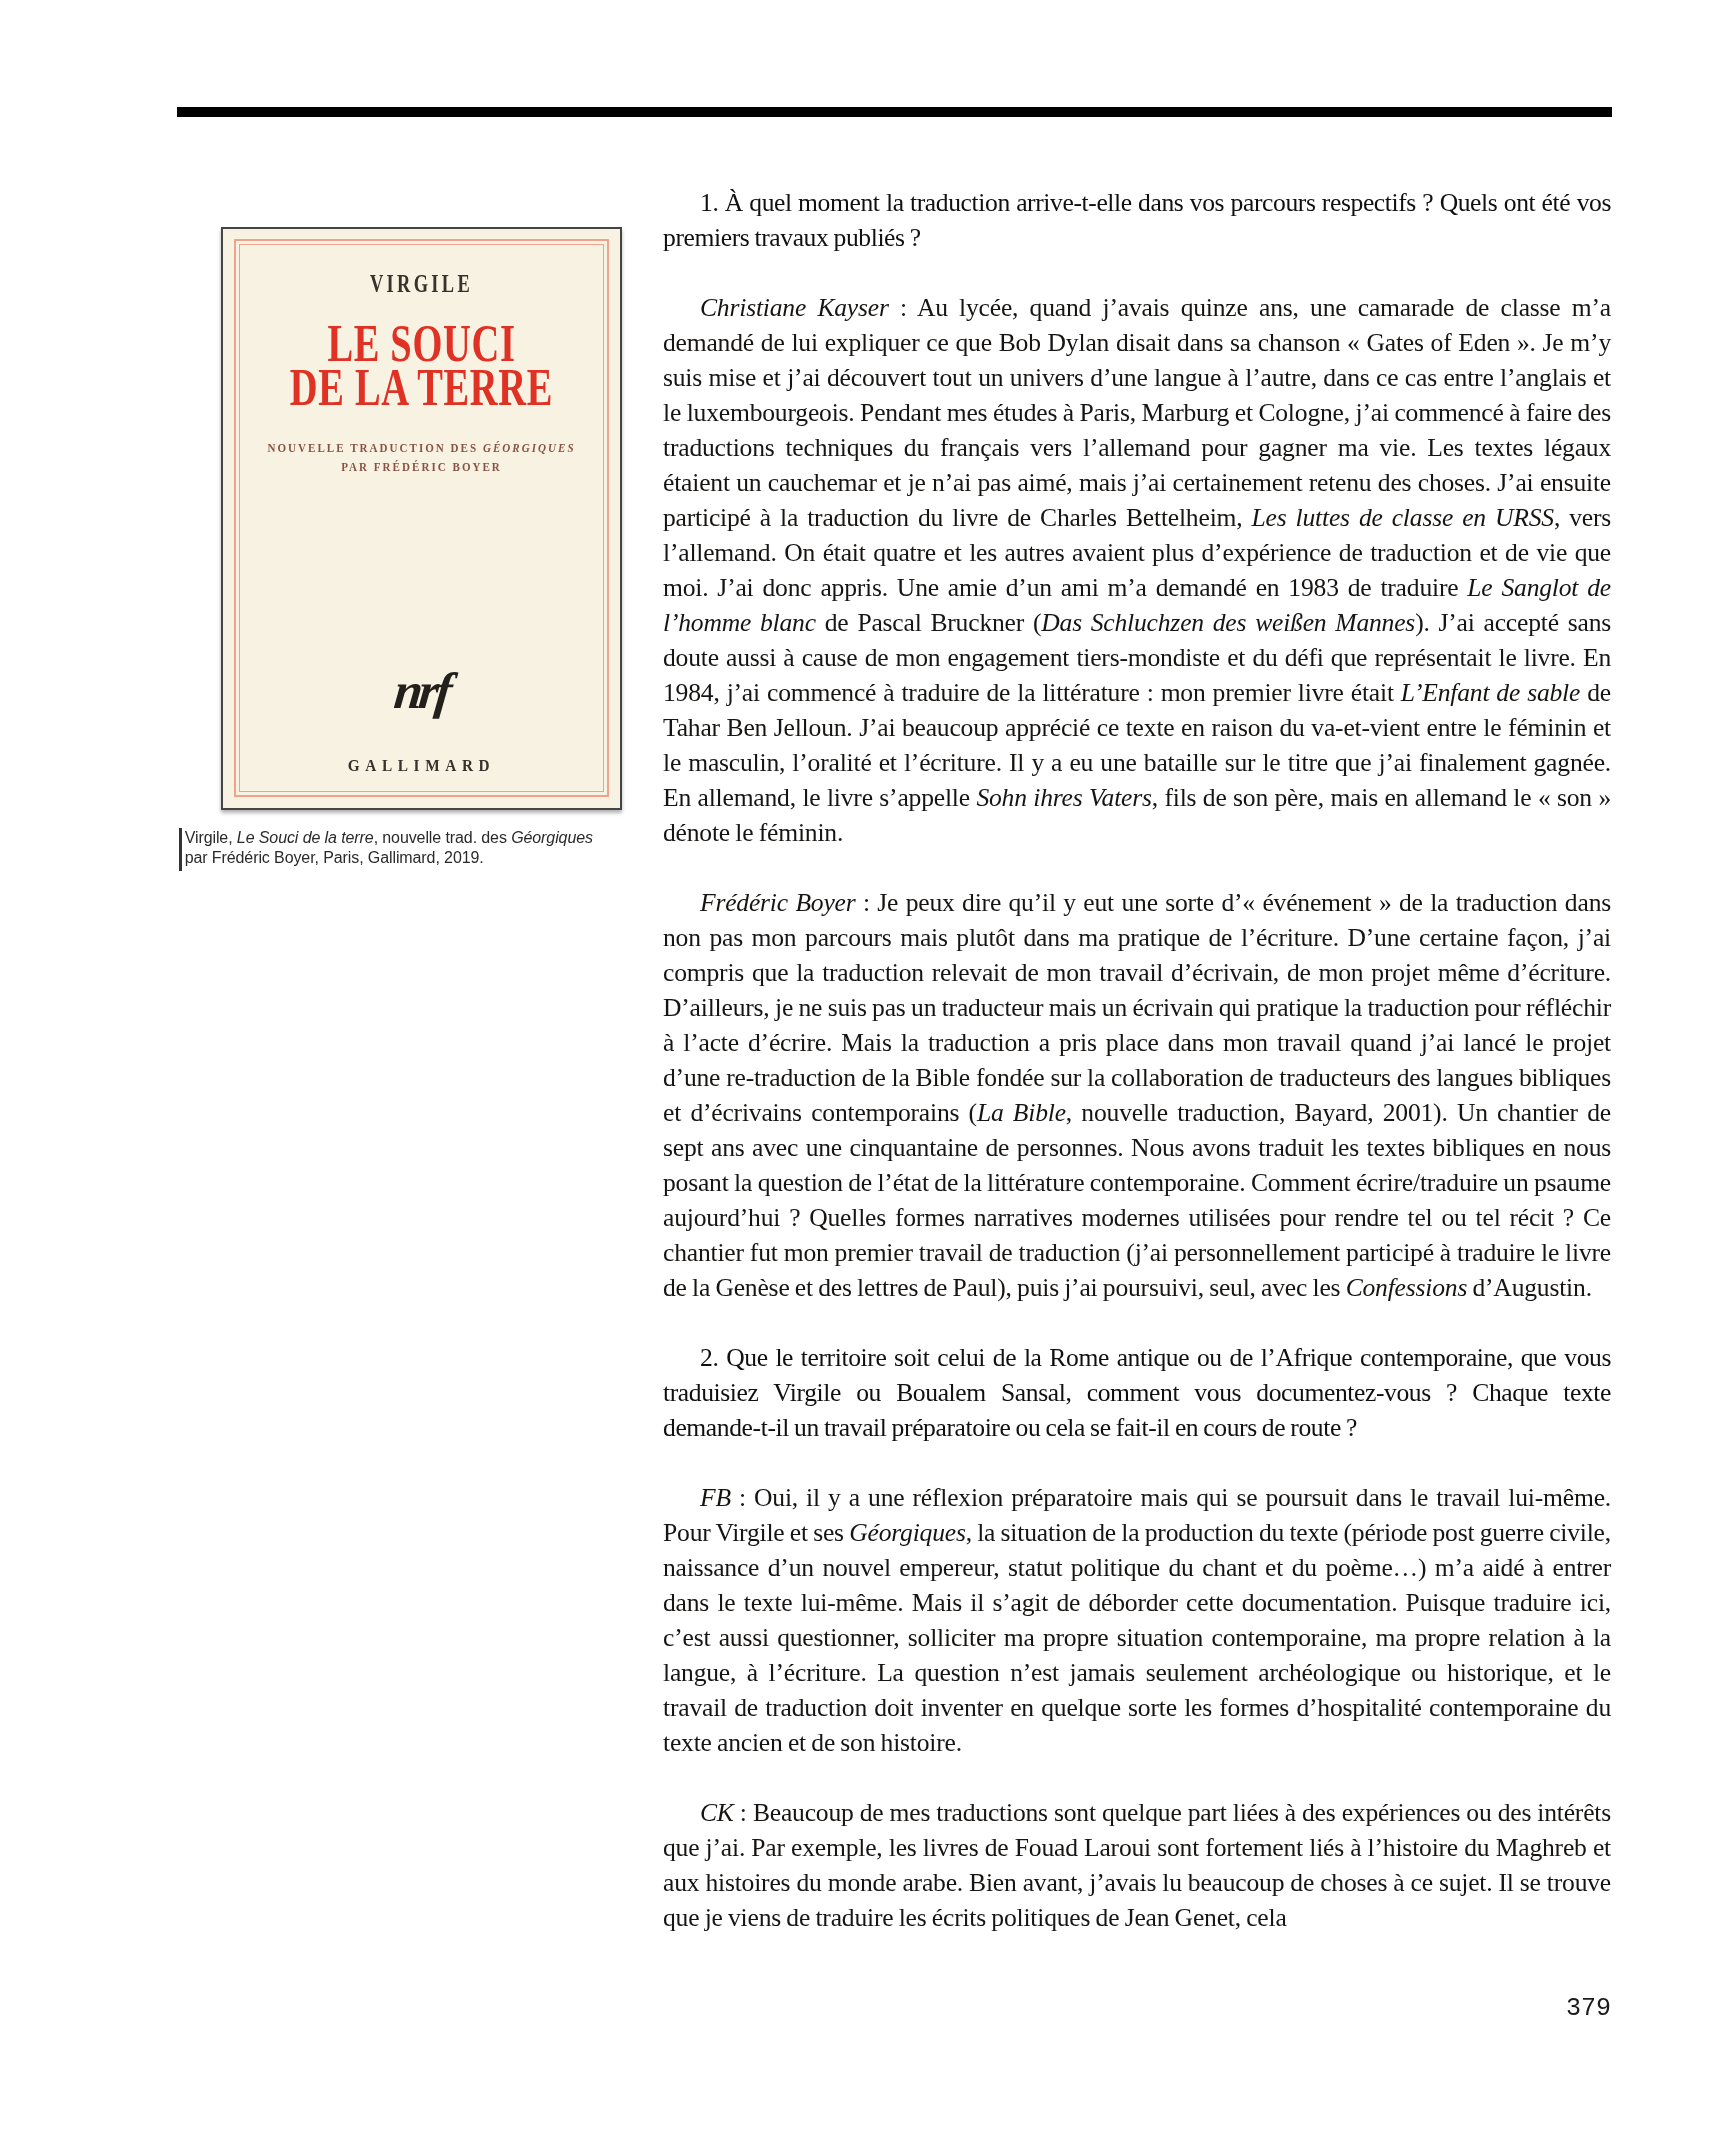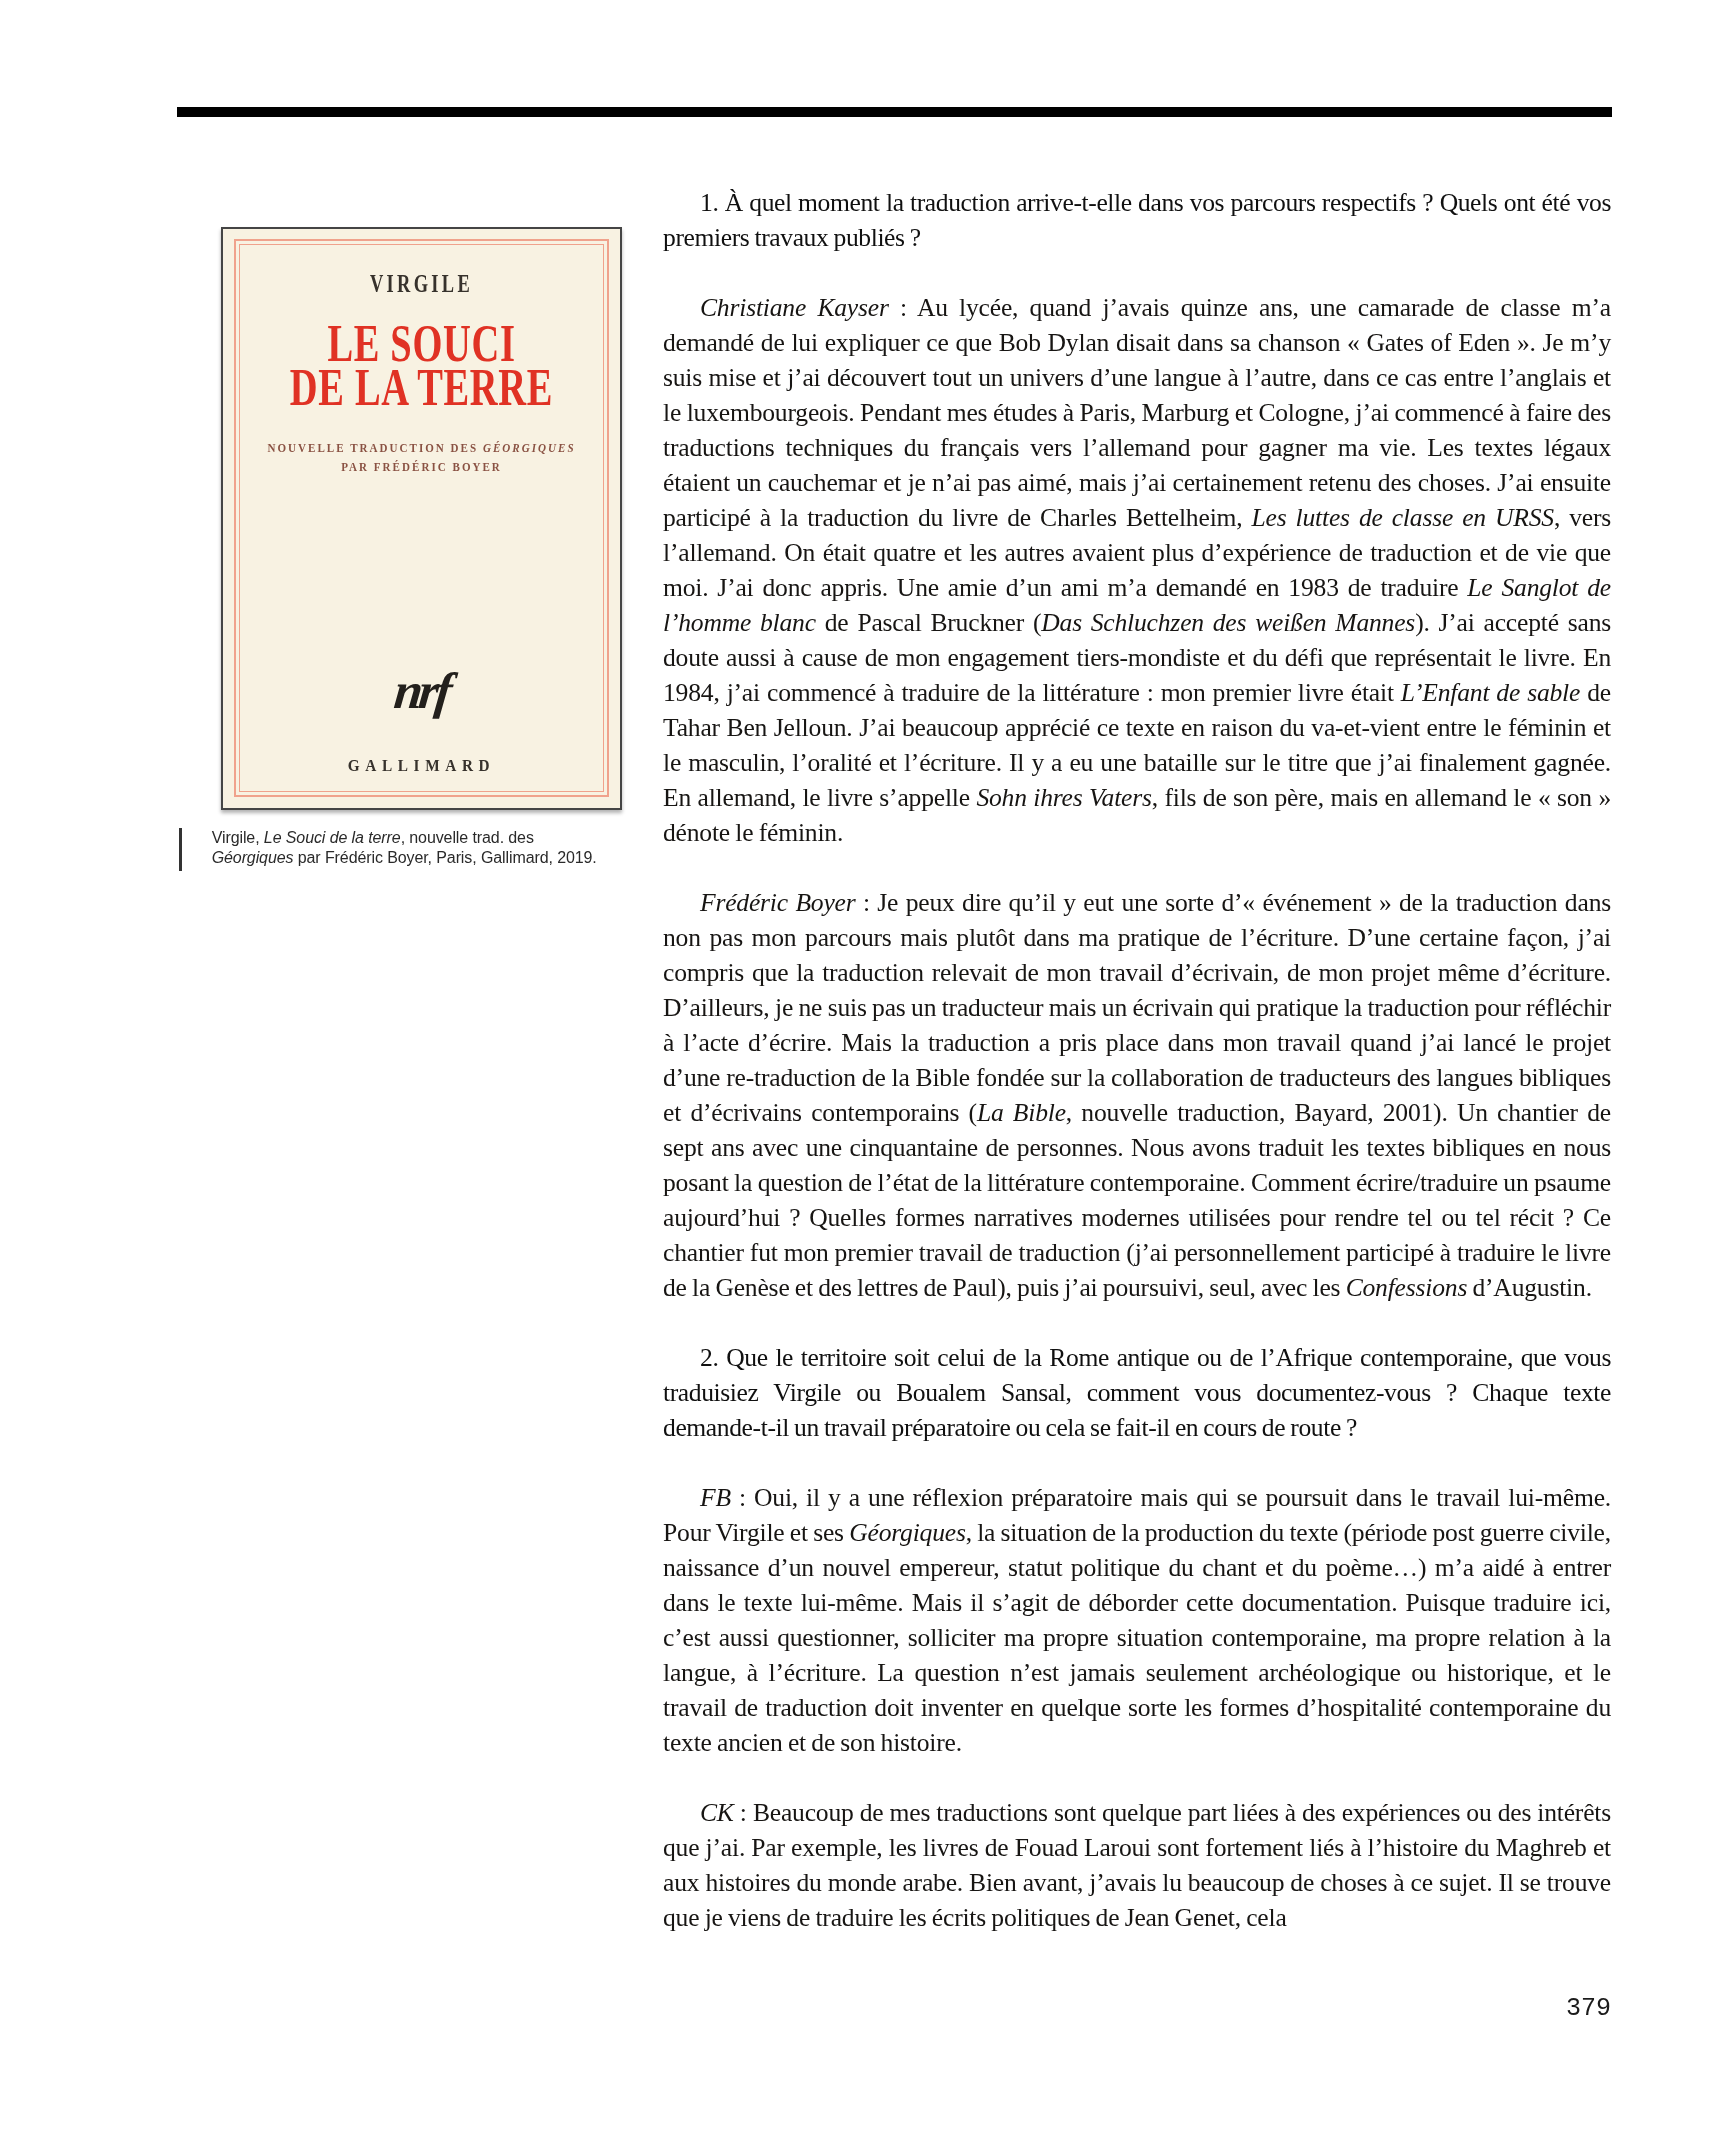--- a/index.html
+++ b/index.html
@@ -53,21 +53,21 @@
     color:#23201c;transform:skewX(-6deg);
   }
   .cover-publisher{
     position:absolute;top:526px;left:0;right:0;text-align:center;
     font-weight:700;font-size:17.4px;letter-spacing:6.4px;
     color:var(--cover-ink,#37322c);
     transform:scaleX(.88);
   }
   .figure-caption{
     position:absolute;left:179px;top:828px;width:439px;
-    display:flex;gap:30px;
+    display:flex;gap:3px;
   }
   .caption-bar{flex:none;width:2.7px;height:43px;background:#333;}
   .caption-text{
     font-family:"Liberation Sans", sans-serif;
     font-size:16px;line-height:20px;letter-spacing:-0.1px;
     color:var(--caption-ink,#2a2a2a);
   }
   
   .article{
     position:absolute;left:663px;top:185px;width:948px;

